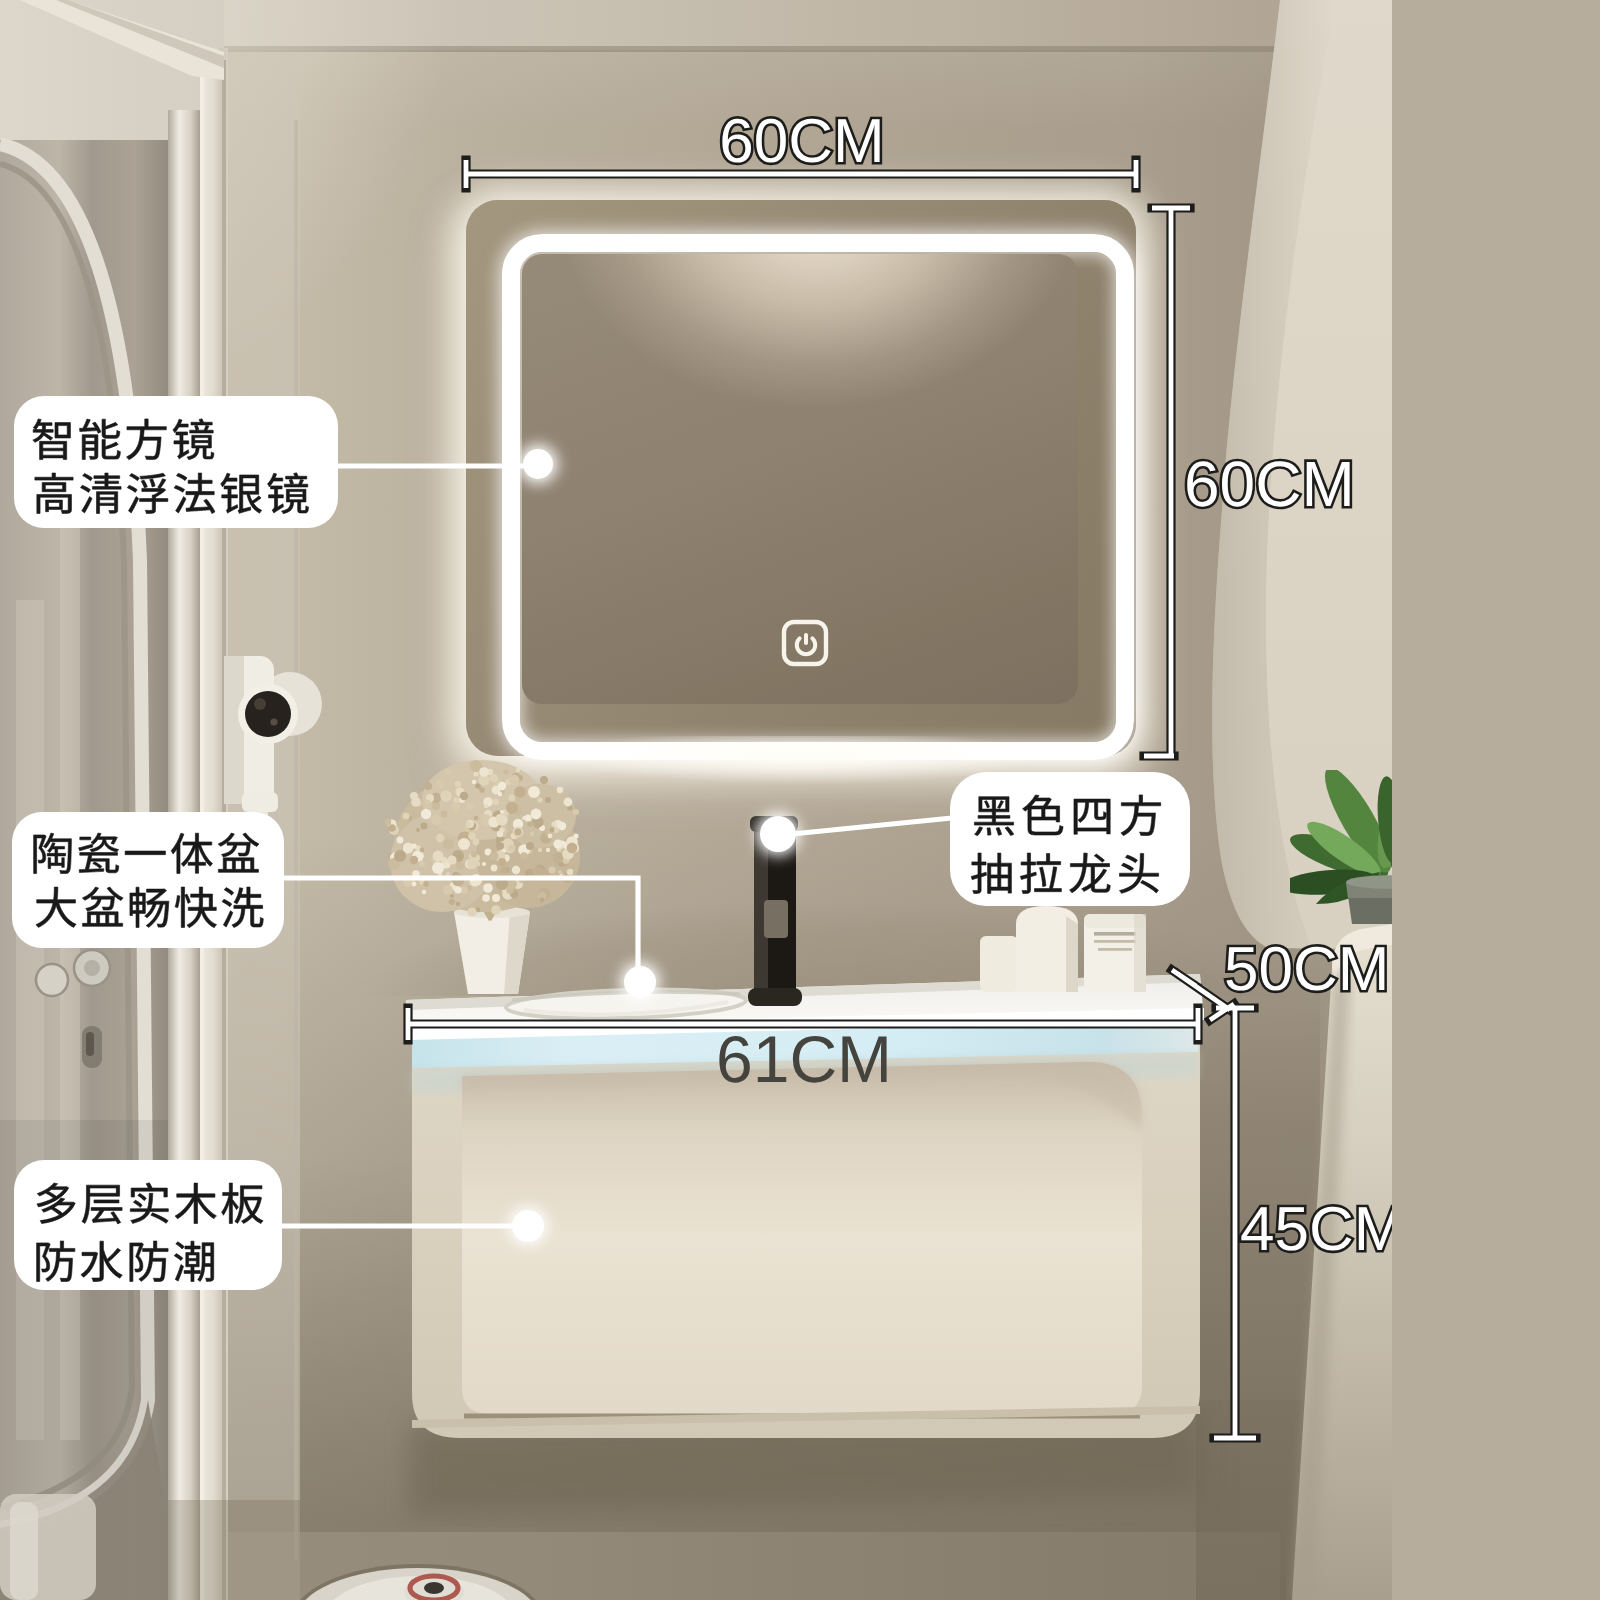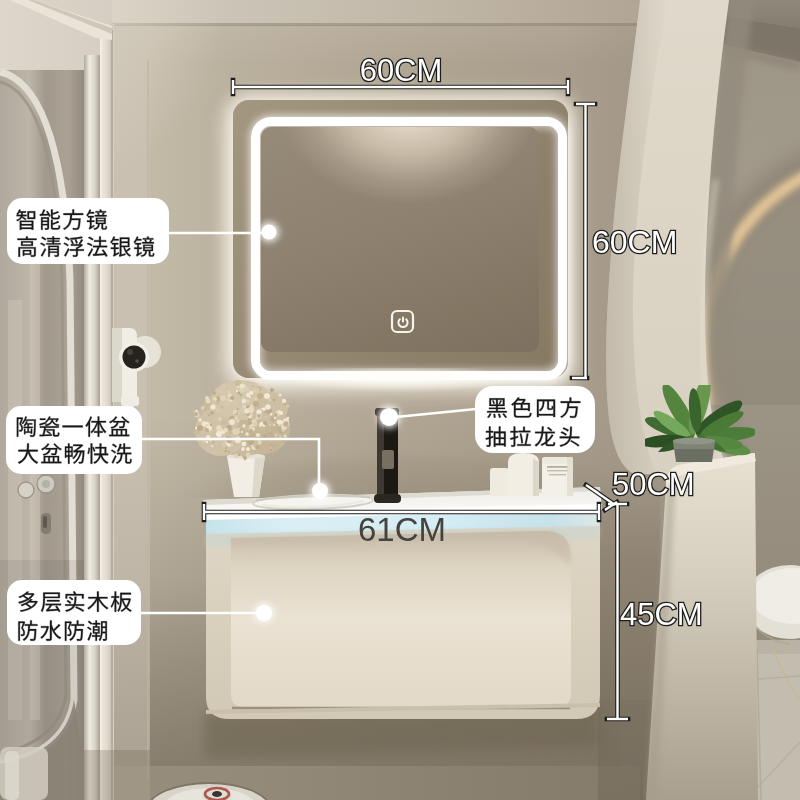--- a/index.html
+++ b/index.html
@@ -1,14 +1,14 @@
 <!DOCTYPE html>
 <html><head><meta charset="utf-8"><style>
 html,body{margin:0;padding:0;background:#b7ad9d;}
-#scene{position:relative;width:800px;height:800px;overflow:hidden;font-family:"Liberation Sans",sans-serif;}
+#scene{position:relative;width:696px;height:800px;overflow:hidden;font-family:"Liberation Sans",sans-serif;}
 #scene div{position:absolute;}
 </style></head><body>
 <div id="scene">
 
 <div style="left:0;top:0;width:800px;height:800px;background:
  linear-gradient(90deg,#c7bfb0 0%,#c3baa8 18%,#bab09e 30%,#b3a896 45%,#aca18f 62%,#a79c8b 78%,#a39a8b 100%);"></div>
 <div style="left:0;top:0;width:800px;height:800px;background:
  linear-gradient(180deg,rgba(222,216,205,.5) 0%,rgba(222,216,205,.15) 3.2%,rgba(0,0,0,0) 8%,rgba(0,0,0,0) 52%,rgba(74,65,51,.18) 74%,rgba(66,58,45,.3) 92%,rgba(64,56,44,.32) 100%);"></div>
 
 <div style="left:0;top:0;width:800px;height:25px;background:linear-gradient(90deg,#d6cfc3 0%,#cbc4b6 30%,#bdb3a3 60%,#aea292 85%);"></div>

